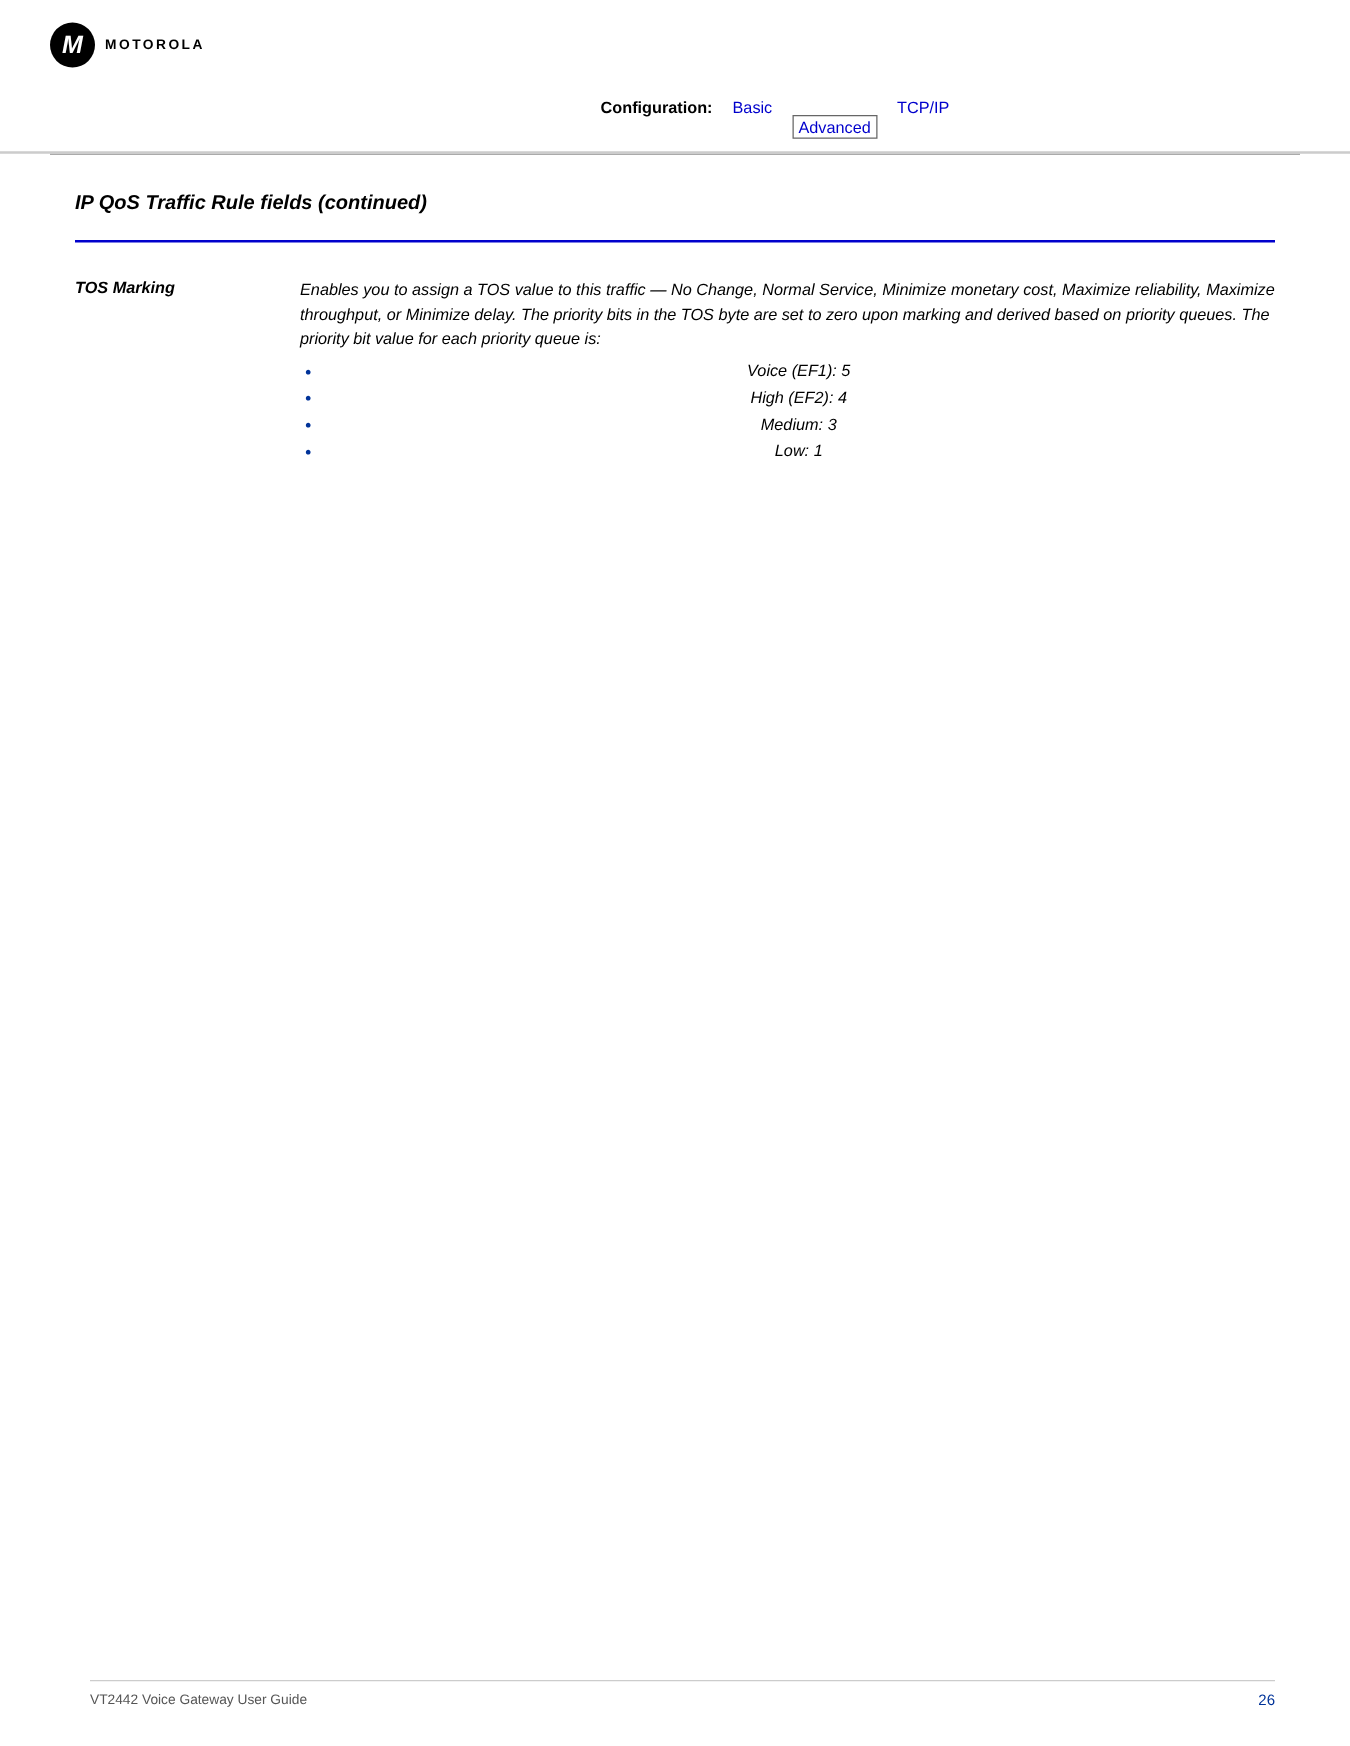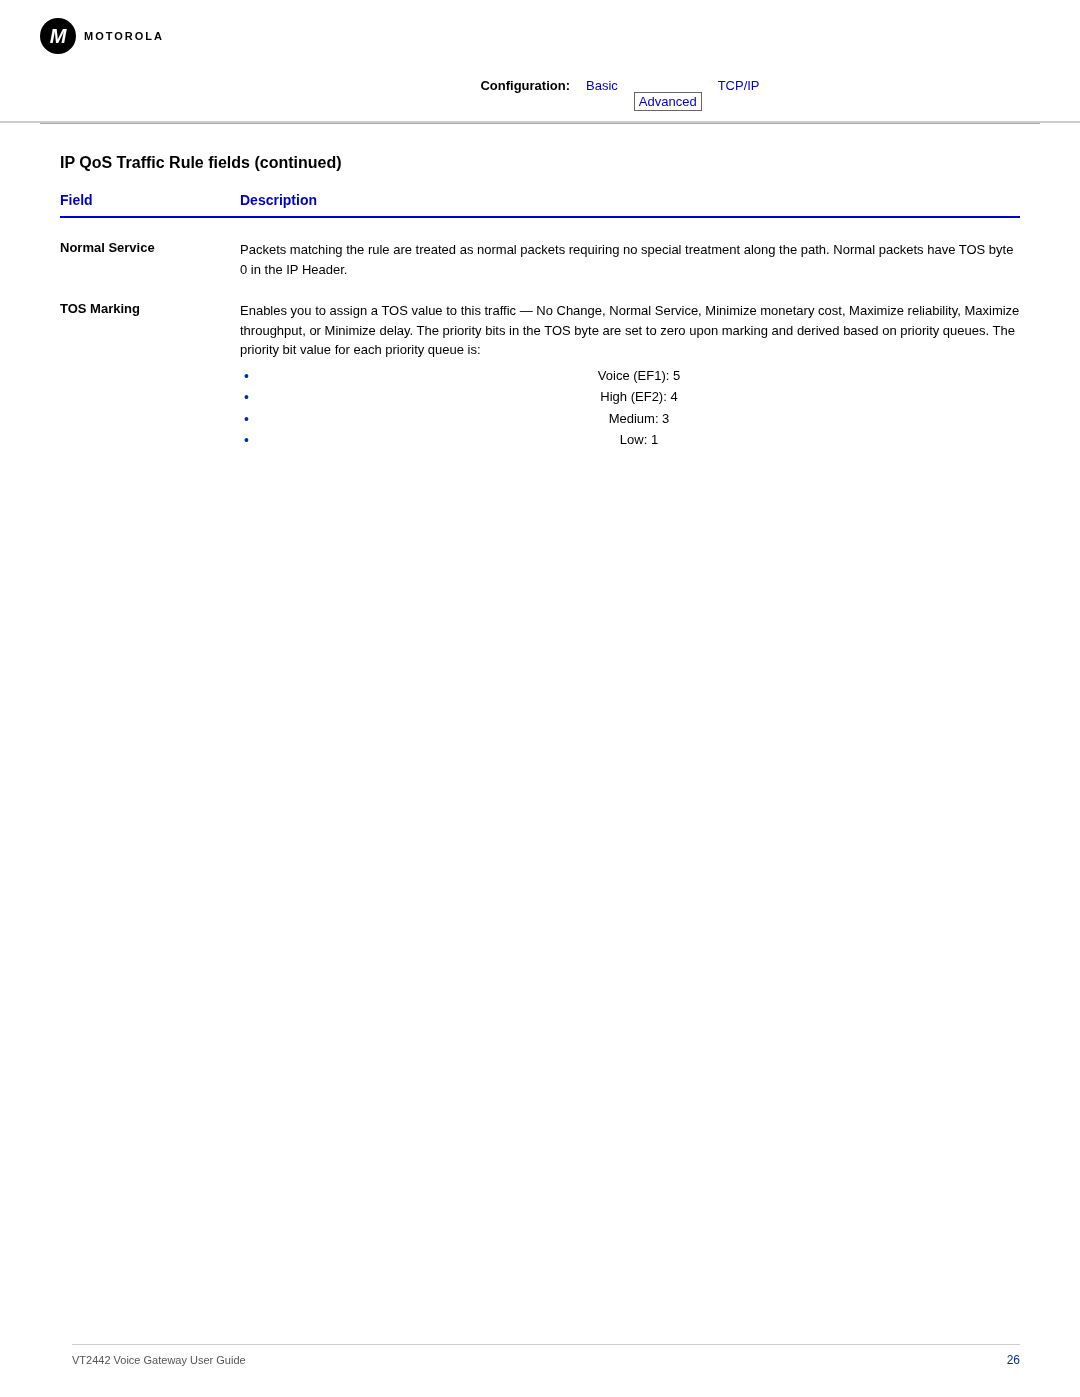--- a/index.html
+++ b/index.html
@@ -91,20 +91,21 @@
       text-decoration: none;
       font-size: 13px;
       cursor: pointer;
       border: 1px solid #666;
       padding: 1px 4px;
       margin-top: 32px;
     }
     
     .main-content {
       padding: 30px 60px 60px 60px;
+      font-style: italic;
     }
     .page-title {
       font-size: 16px;
       font-weight: bold;
       color: #000;
       margin-bottom: 20px;
     }
     .field-table {
       width: 100%;
       border-collapse: collapse;
@@ -223,36 +224,26 @@
     </div>
   </div>
   <hr class="header-divider">
 
   <div class="main-content">
     <div class="page-title">IP QoS Traffic Rule fields (continued)</div>
 
     <table class="field-table">
       <thead>
         <tr>
-          <th>Field</th>
-          <th>Description</th>
-        </tr>
-        <tr>
           <td colspan="2">
             <div class="col-divider"></div>
           </td>
         </tr>
       </thead>
       <tbody id="table-body">
-      <tr class="field-row">
-            <td class="field-name">Normal Service</td>
-            <td class="field-desc">
-              <p>Packets matching the rule are treated as normal packets requiring no special treatment along the path. Normal packets have TOS byte 0 in the IP Header.</p>
-            </td>
-          </tr>
           <tr class="spacer-row">
             <td colspan="2"></td>
           </tr>
           <tr class="field-row">
             <td class="field-name">TOS Marking</td>
             <td class="field-desc">
               <p>Enables you to assign a TOS value to this traffic — No Change, Normal Service, Minimize monetary cost, Maximize reliability, Maximize throughput, or Minimize delay. The priority bits in the TOS byte are set to zero upon marking and derived based on priority queues. The priority bit value for each priority queue is:</p>
               <ul class="bullet-list">
                 <li>Voice (EF1): 5</li>
                 <li>High (EF2): 4</li>

